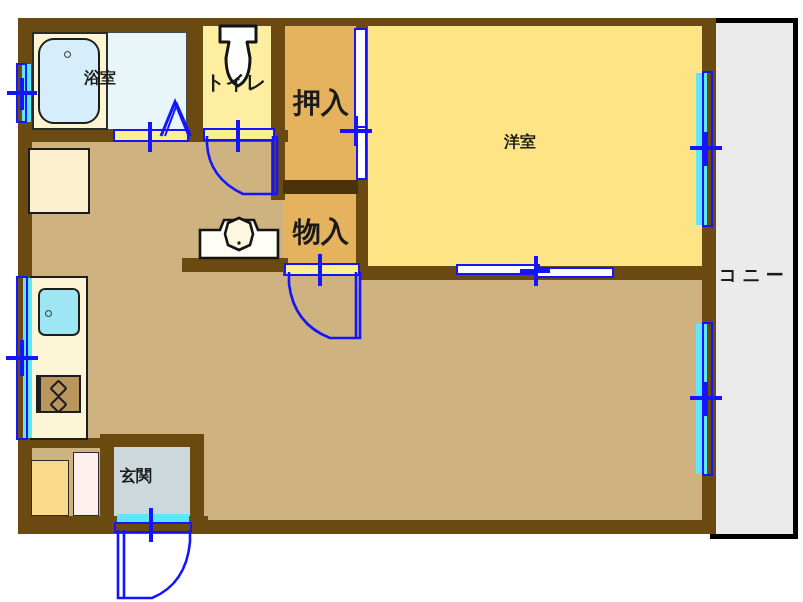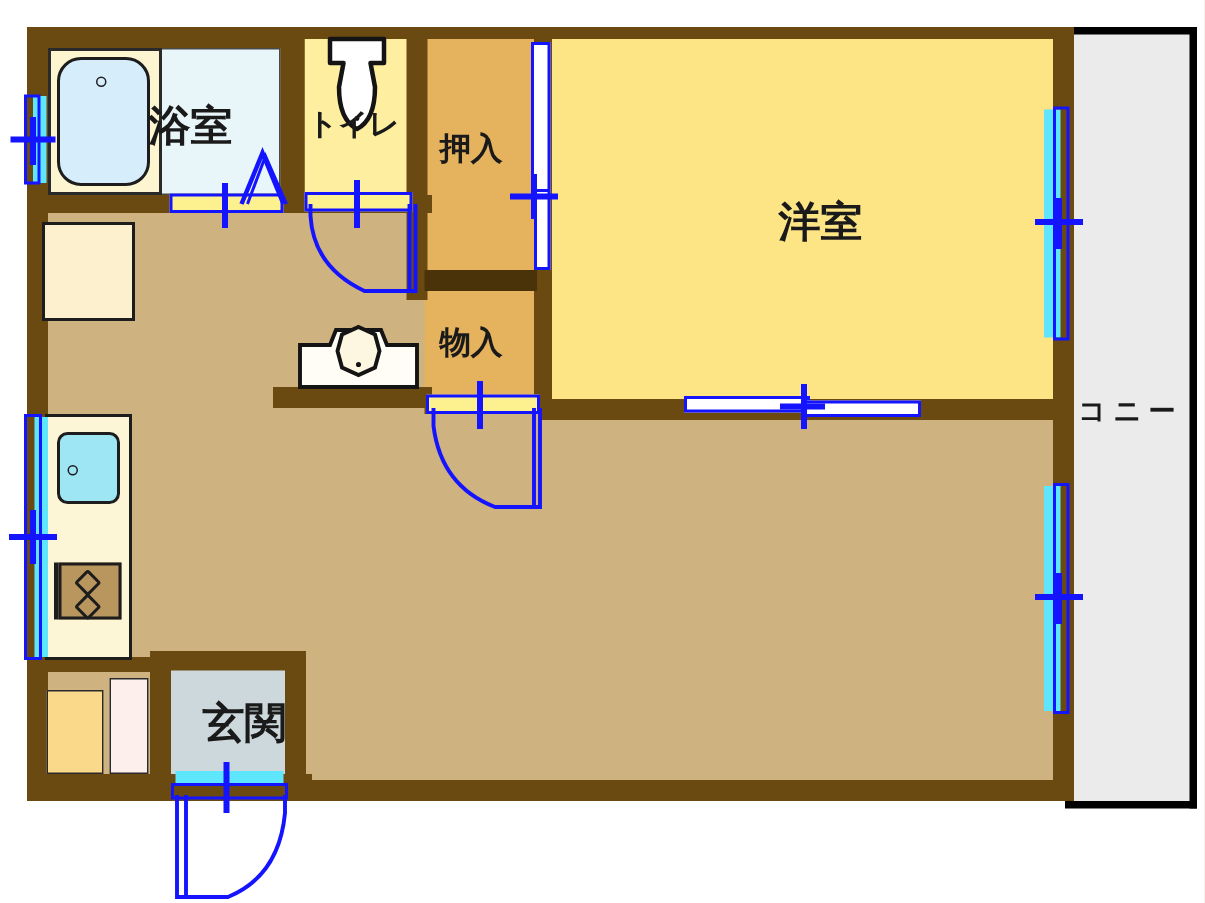--- a/index.html
+++ b/index.html
@@ -87,22 +87,22 @@
   .shoe-b { background: #fdf0ec; border: 1px solid #2a2a2a; box-sizing: border-box; }
 
   
   .lbl {
     color: #1a1a1a;
     font-family: "DejaVu Sans", sans-serif;
     font-weight: 700;
     white-space: nowrap;
     line-height: 1;
   }
-  .lbl-room  { font-size: 28px; margin-left: 15px; }
-  .lbl-small { font-size: 21px; }
+  .lbl-room  { font-size: 16px; }
+  .lbl-small { font-size: 28px; }
   .lbl-wc    { font-size: 20px; }
   .lbl-ldk {
     font-family: "DejaVu Serif", serif;
     font-size: 27px;
     letter-spacing: 7px;
     font-weight: 700;
   }
   .lbl-balcony {
     font-size: 18px;
     letter-spacing: 5px;

